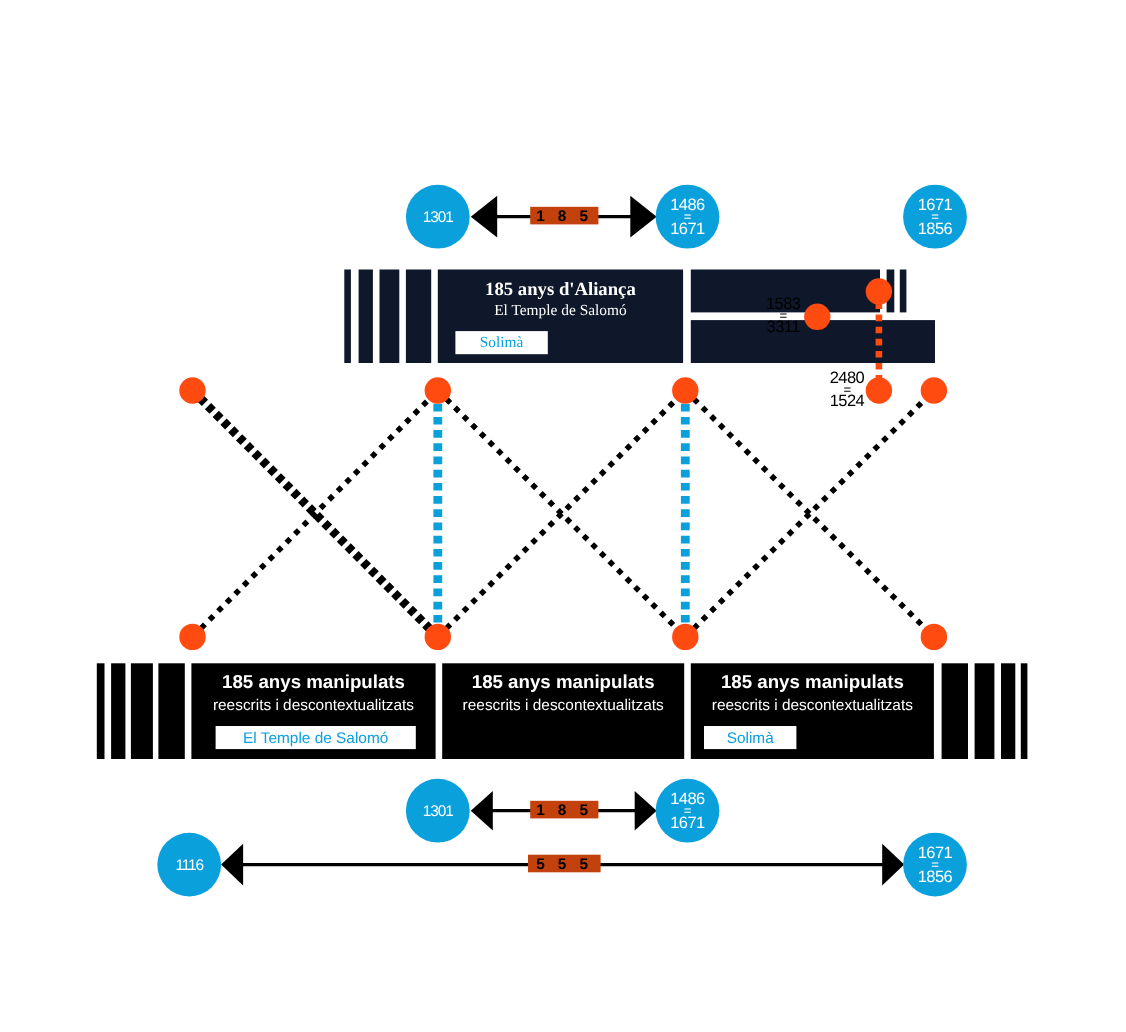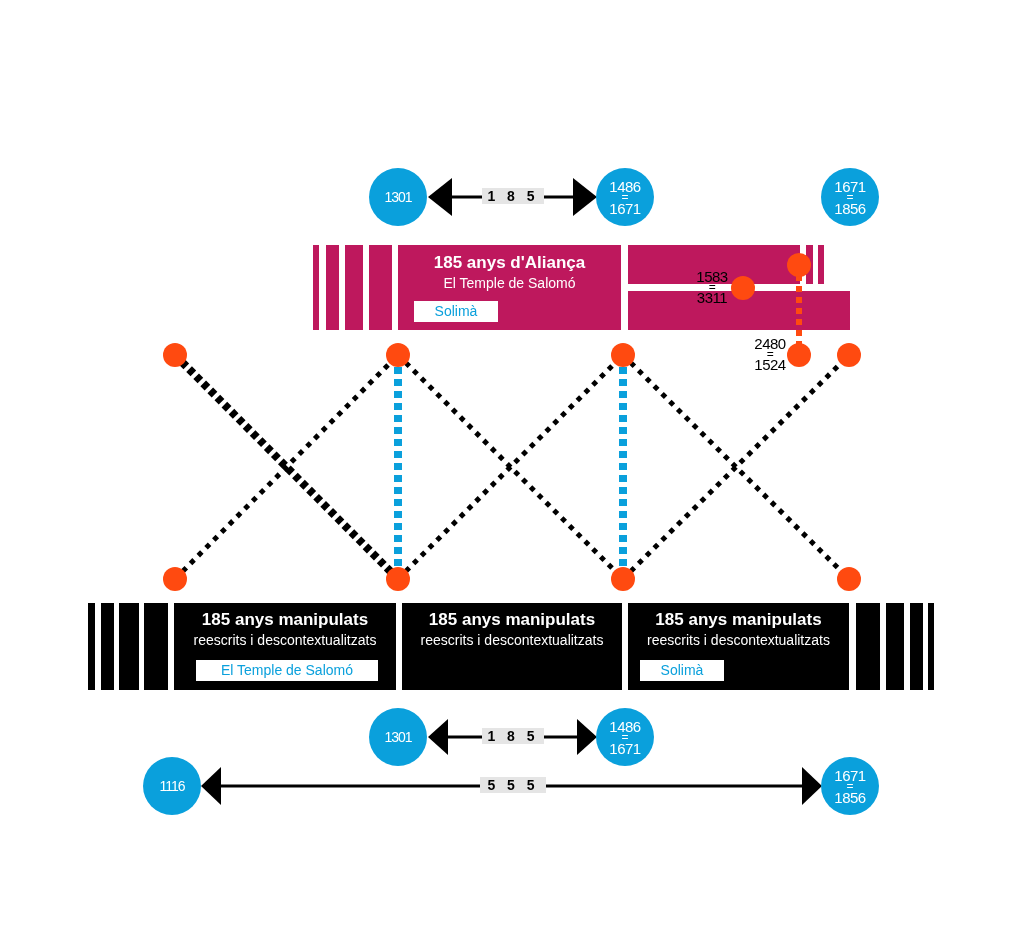--- a/index.html
+++ b/index.html
@@ -1,28 +1,28 @@
 <!DOCTYPE html>
 <html><head>
 <meta charset="utf-8">
 <style>
   html, body { margin: 0; padding: 0; background: #ffffff; }
   body { width: 1024px; height: 938px; position: relative; overflow: hidden; font-family: "Liberation Sans", sans-serif; }
   #canvas { position: absolute; left: 0; top: 0; width: 1024px; height: 938px; }
   .abs { position: absolute; }
-  .blue { background: #be185d; }
+  .blue { background: #0f172a; font-family: Liberation Serif, serif; }
   .black { background: #000000; }
   .circle { position: absolute; border-radius: 50%; background: #0aa0dc; color: #fff; display: flex; flex-direction: column; align-items: center; justify-content: center; text-align: center; }
   .circle .single { font-size: 14px; letter-spacing: -1px; }
   .circle .stack { font-size: 15px; line-height: 13px; letter-spacing: -0.5px; }
   .circle .eq { font-size: 12px; line-height: 9px; }
   .title-big { font-weight: bold; color: #fff; font-size: 17px; text-align: center; }
   .sub { color: #fff; font-size: 14px; text-align: center; }
   .tag { position: absolute; background: #fff; color: #0aa0dc; font-size: 14px; text-align: center; line-height: 21px; height: 21px; }
-  .arrow-label { position: absolute; background: #e5e5e5; font-weight: bold; font-size: 14px; letter-spacing: 4px; text-align: center; color: #000; }
+  .arrow-label { position: absolute; background: #c2410c; font-weight: bold; font-size: 14px; letter-spacing: 4px; text-align: center; color: #000; }
   .date-label { position: absolute; color: #000; font-size: 15px; text-align: center; line-height: 13px; letter-spacing: -0.5px; }
   .date-label .eq { font-size: 12px; line-height: 8px; }
 </style>
 </head>
 <body>
 
 <div id="canvas">
 
   <svg class="abs" style="left:0;top:0" width="1024" height="938">
 

